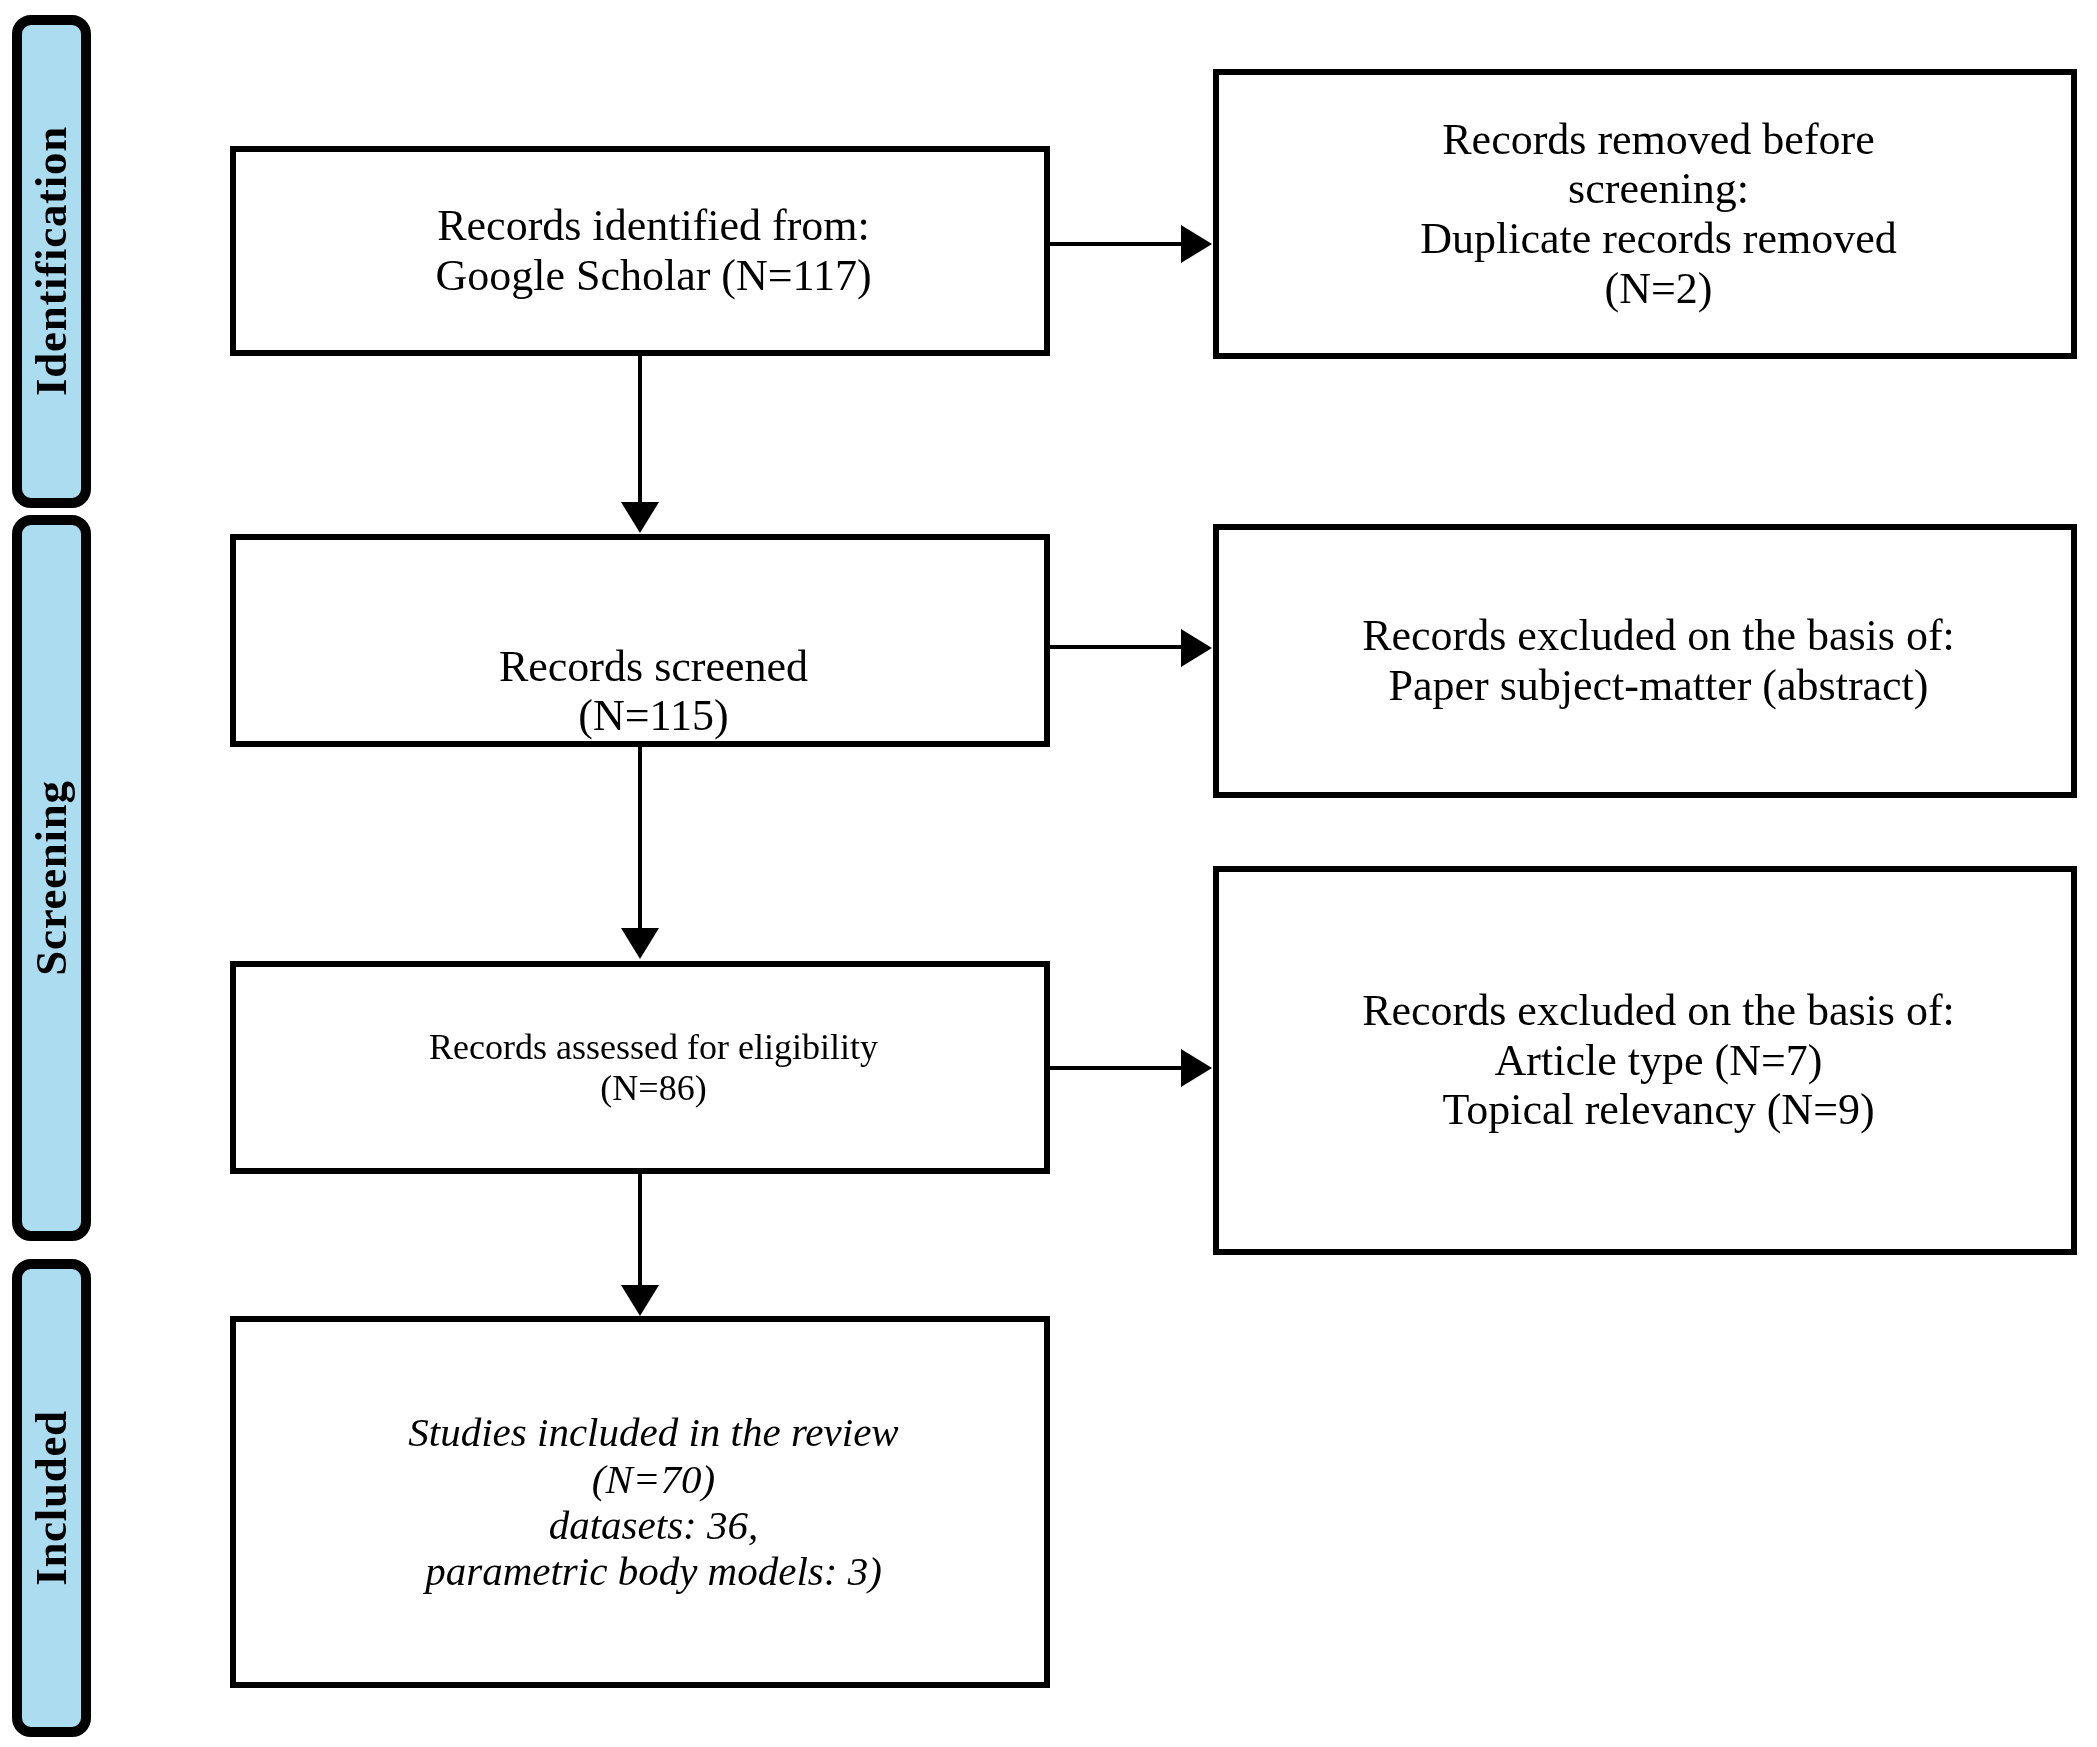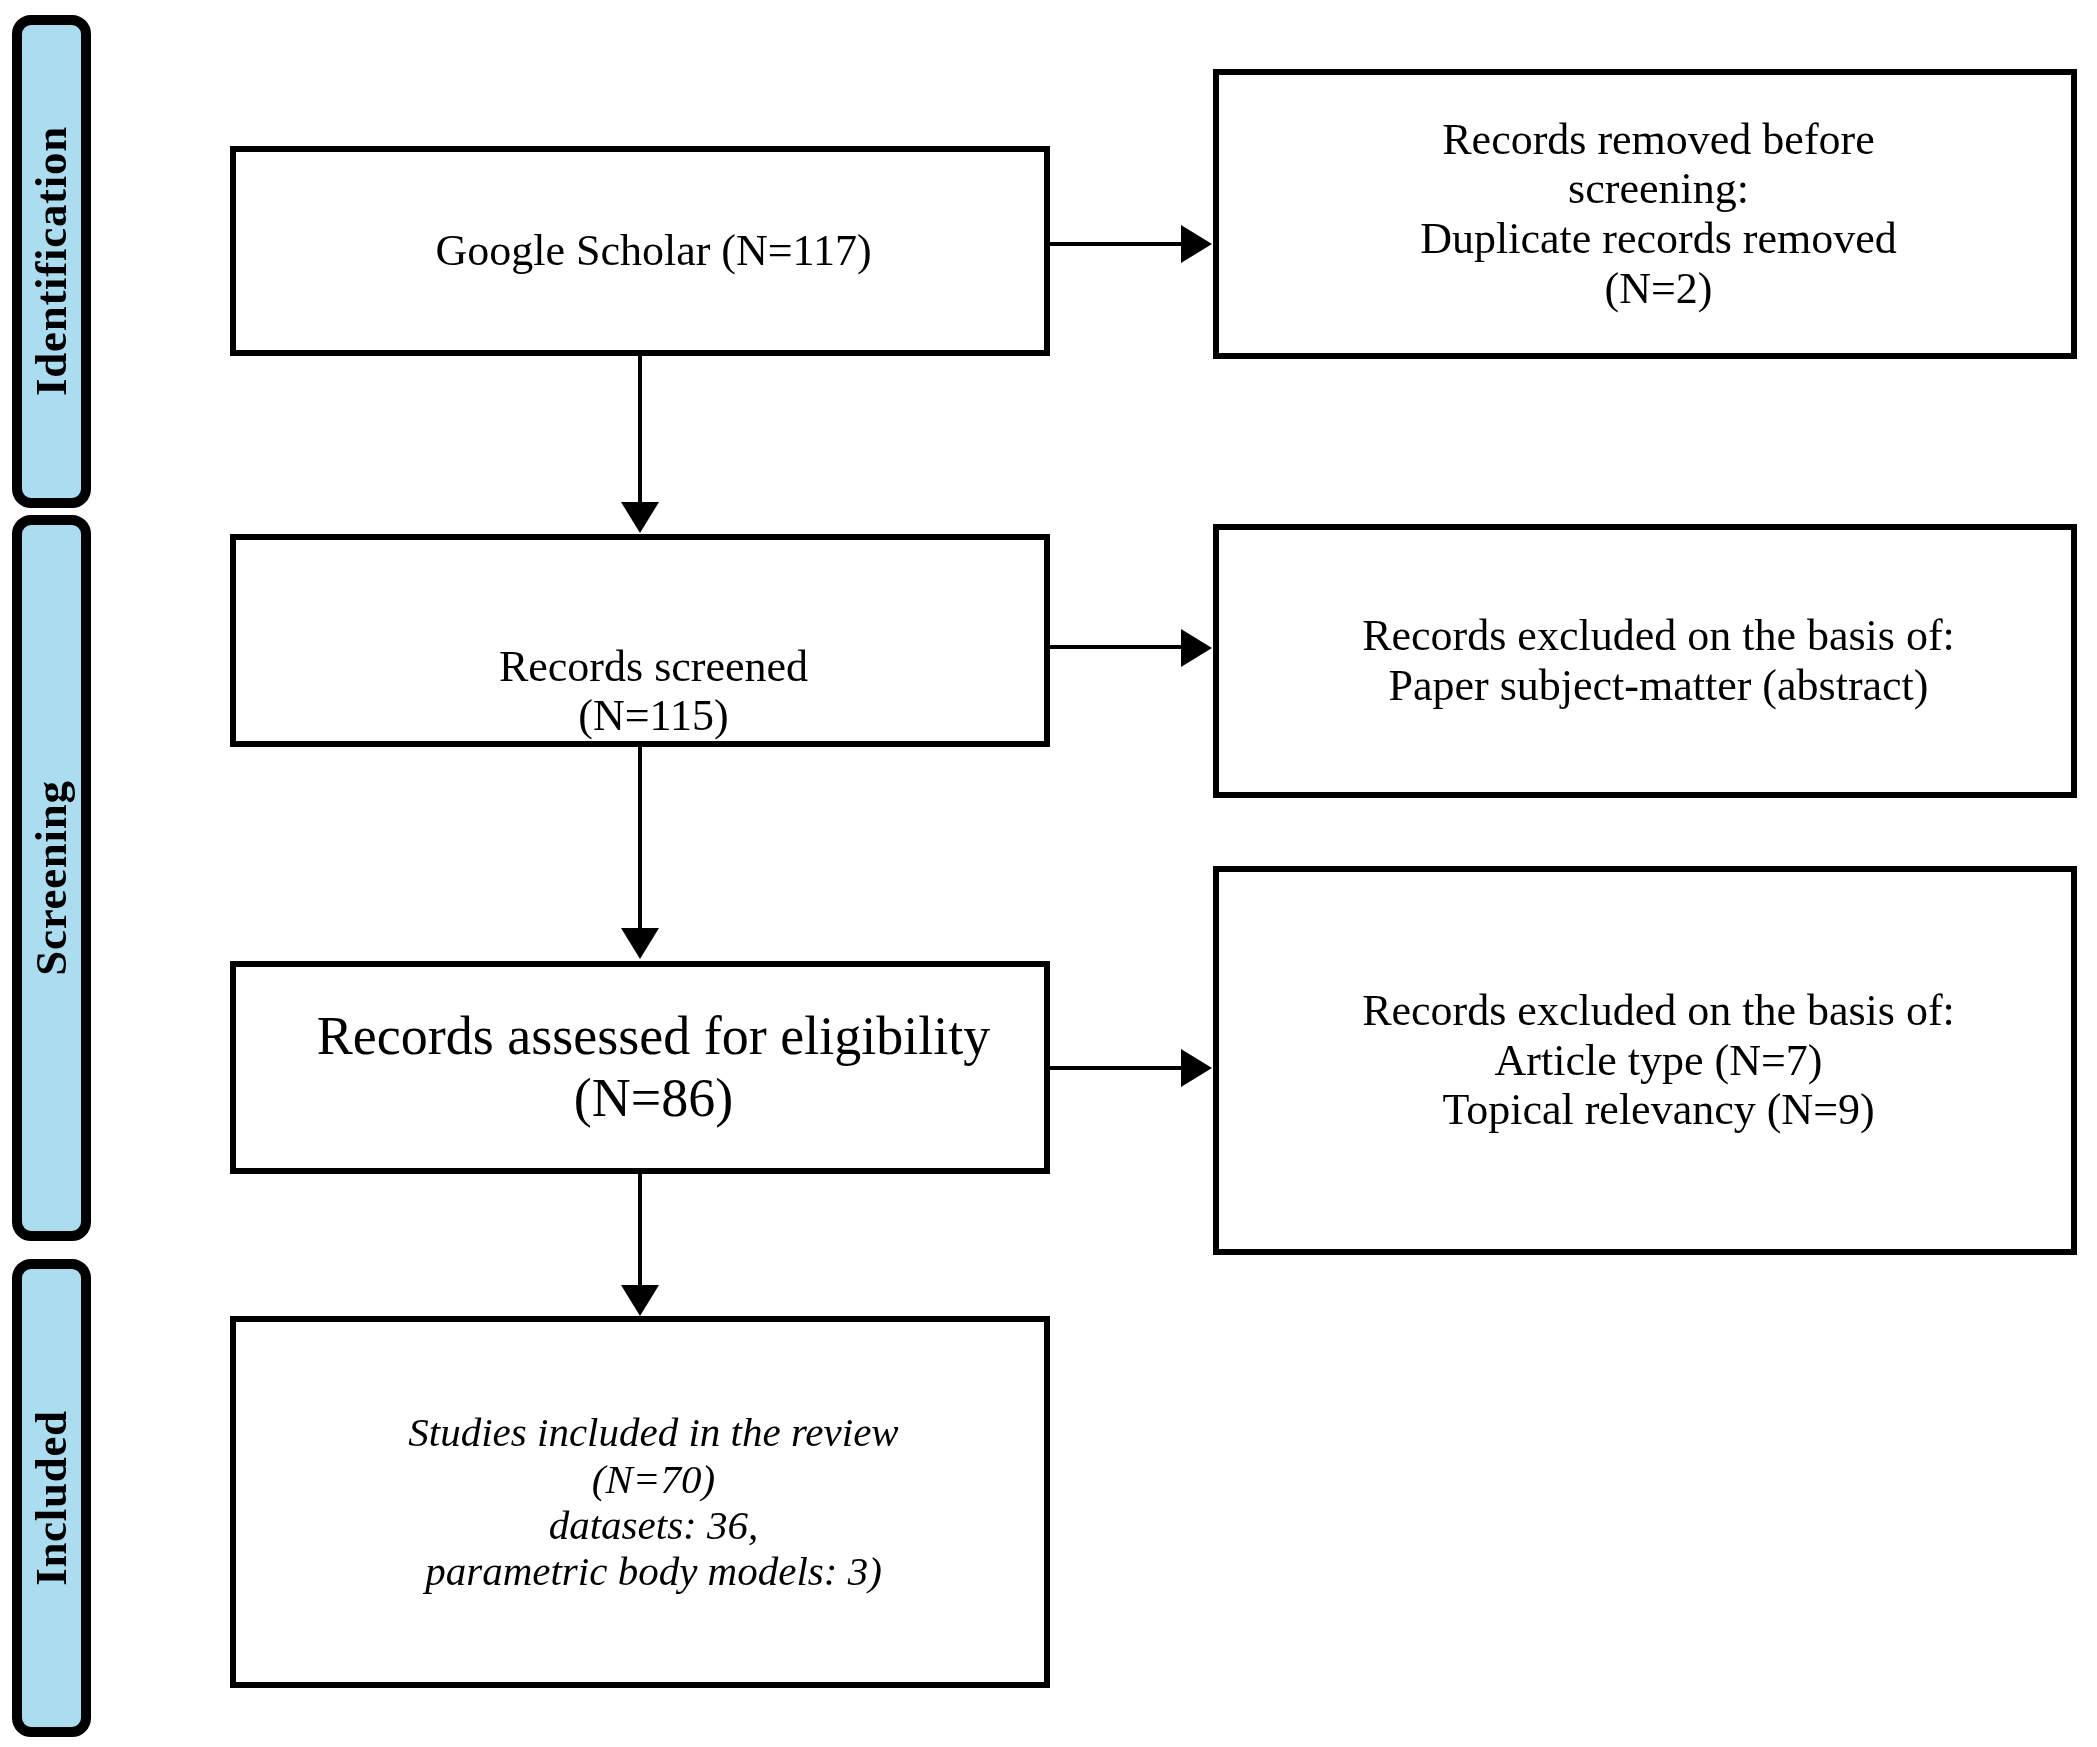--- a/index.html
+++ b/index.html
@@ -60,20 +60,21 @@
   <div class="arrow-down" style="left:621px;top:928px;"></div>
 
   <div class="hline" style="left:1050px;top:1066px;width:135px;"></div>
   <div class="arrow-right" style="left:1181px;top:1049px;"></div>
 
   <div class="vline" style="left:638px;top:1174px;height:113px;"></div>
   <div class="arrow-down" style="left:621px;top:1285px;"></div>
 
   <div class="box" style="left:230px;top:146px;width:820px;height:210px;">
     <div class="lines" style="font-size:44px;">
+      <span class="ln">Records identified from:</span>
       <span class="ln">Google Scholar (N=117)</span>
     </div>
   </div>
 
   <div class="box" style="left:1213px;top:69px;width:864px;height:290px;">
     <div class="lines" style="font-size:44px;">
       <span class="ln">Records removed before</span>
       <span class="ln">screening:</span>
       <span class="ln">Duplicate records removed</span>
       <span class="ln">(N=2)</span>
@@ -88,21 +89,21 @@
   </div>
 
   <div class="box" style="left:1213px;top:524px;width:864px;height:274px;">
     <div class="lines" style="font-size:44px;">
       <span class="ln">Records excluded on the basis of:</span>
       <span class="ln">Paper subject-matter (abstract)</span>
     </div>
   </div>
 
   <div class="box" style="left:230px;top:961px;width:820px;height:213px;">
-    <div class="lines" style="font-size:54px;">
+    <div class="lines" style="font-size:36px;">
       <span class="ln">Records assessed for eligibility</span>
       <span class="ln">(N=86)</span>
     </div>
   </div>
 
   <div class="box" style="left:1213px;top:866px;width:864px;height:389px;">
     <div class="lines" style="font-size:44px;">
       <span class="ln">Records excluded on the basis of:</span>
       <span class="ln">Article type (N=7)</span>
       <span class="ln">Topical relevancy (N=9)</span>

